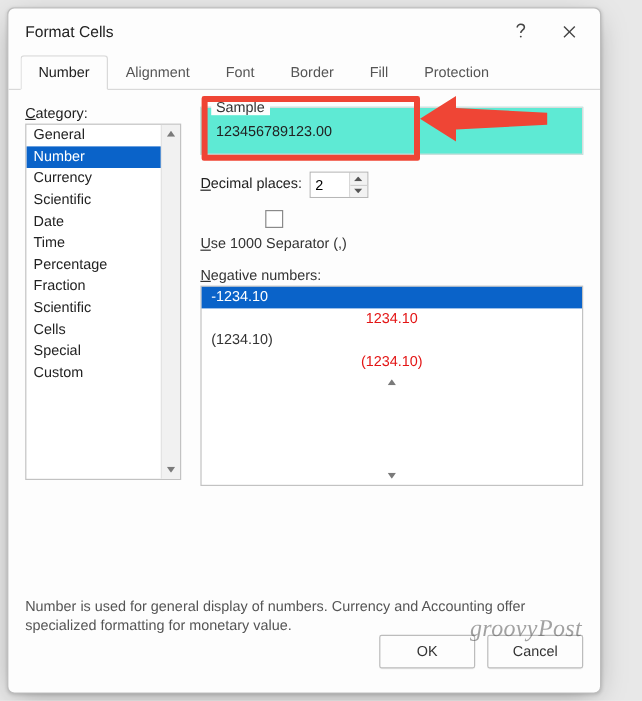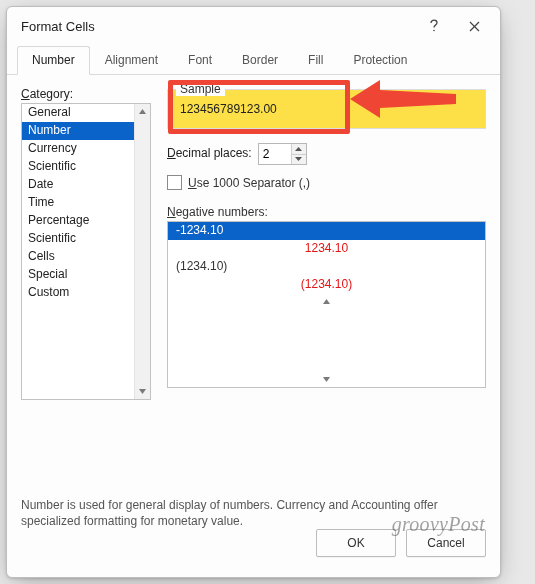--- a/index.html
+++ b/index.html
@@ -120,21 +120,21 @@
     align-items: center;
     justify-content: center;
   }
   .scrollbar .arrow svg { fill:#7a7a7a; }
   
   .sample-group {
     border: 1px solid #dcdcdc;
     padding: 10px 12px 12px;
     position: relative;
     margin-top: 2px;
-    background: #fde047;
+    background: #5eead4;
   }
   .sample-group .legend {
     position: absolute;
     top: -8px; left: 8px;
     background: #fdfdfd;
     padding: 0 4px;
     font-size: 12px;
     color: #333;
   }
   .sample-value { font-size: 12px; color: #222; padding-top: 2px; }
@@ -179,20 +179,21 @@
     justify-content: center;
     background: #f2f2f2;
   }
   .spin .btns div + div { border-top: 1px solid #cfcfcf; }
   
   .chk {
     display: inline-flex;
     align-items: center;
     gap: 6px;
     margin-top: 10px;
+    flex-direction: column;
   }
   .chk .box {
     width: 13px; height: 13px;
     border: 1px solid #8a8a8a;
     background: #fff;
   }
   
   .neglbl { margin-top: 12px; }
   .neglist {
     border: 1px solid #c2c2c2;
@@ -286,20 +287,21 @@
           <span class="underline-accel">C</span><span>ategory:</span>
         </span>
         <div class="listbox">
           <div class="item">General</div>
           <div class="item selected">Number</div>
           <div class="item">Currency</div>
           <div class="item">Scientific</div>
           <div class="item">Date</div>
           <div class="item">Time</div>
           <div class="item">Percentage</div>
+          <div class="item">Fraction</div>
           <div class="item">Scientific</div>
           <div class="item">Cells</div>
           <div class="item">Special</div>
           <div class="item">Custom</div>
           <div class="scrollbar">
             <div class="arrow">
                 <svg width="7" height="5">
                   <polygon points="3.5,0 7,5 0,5"></polygon>
                 </svg>
               </div>

